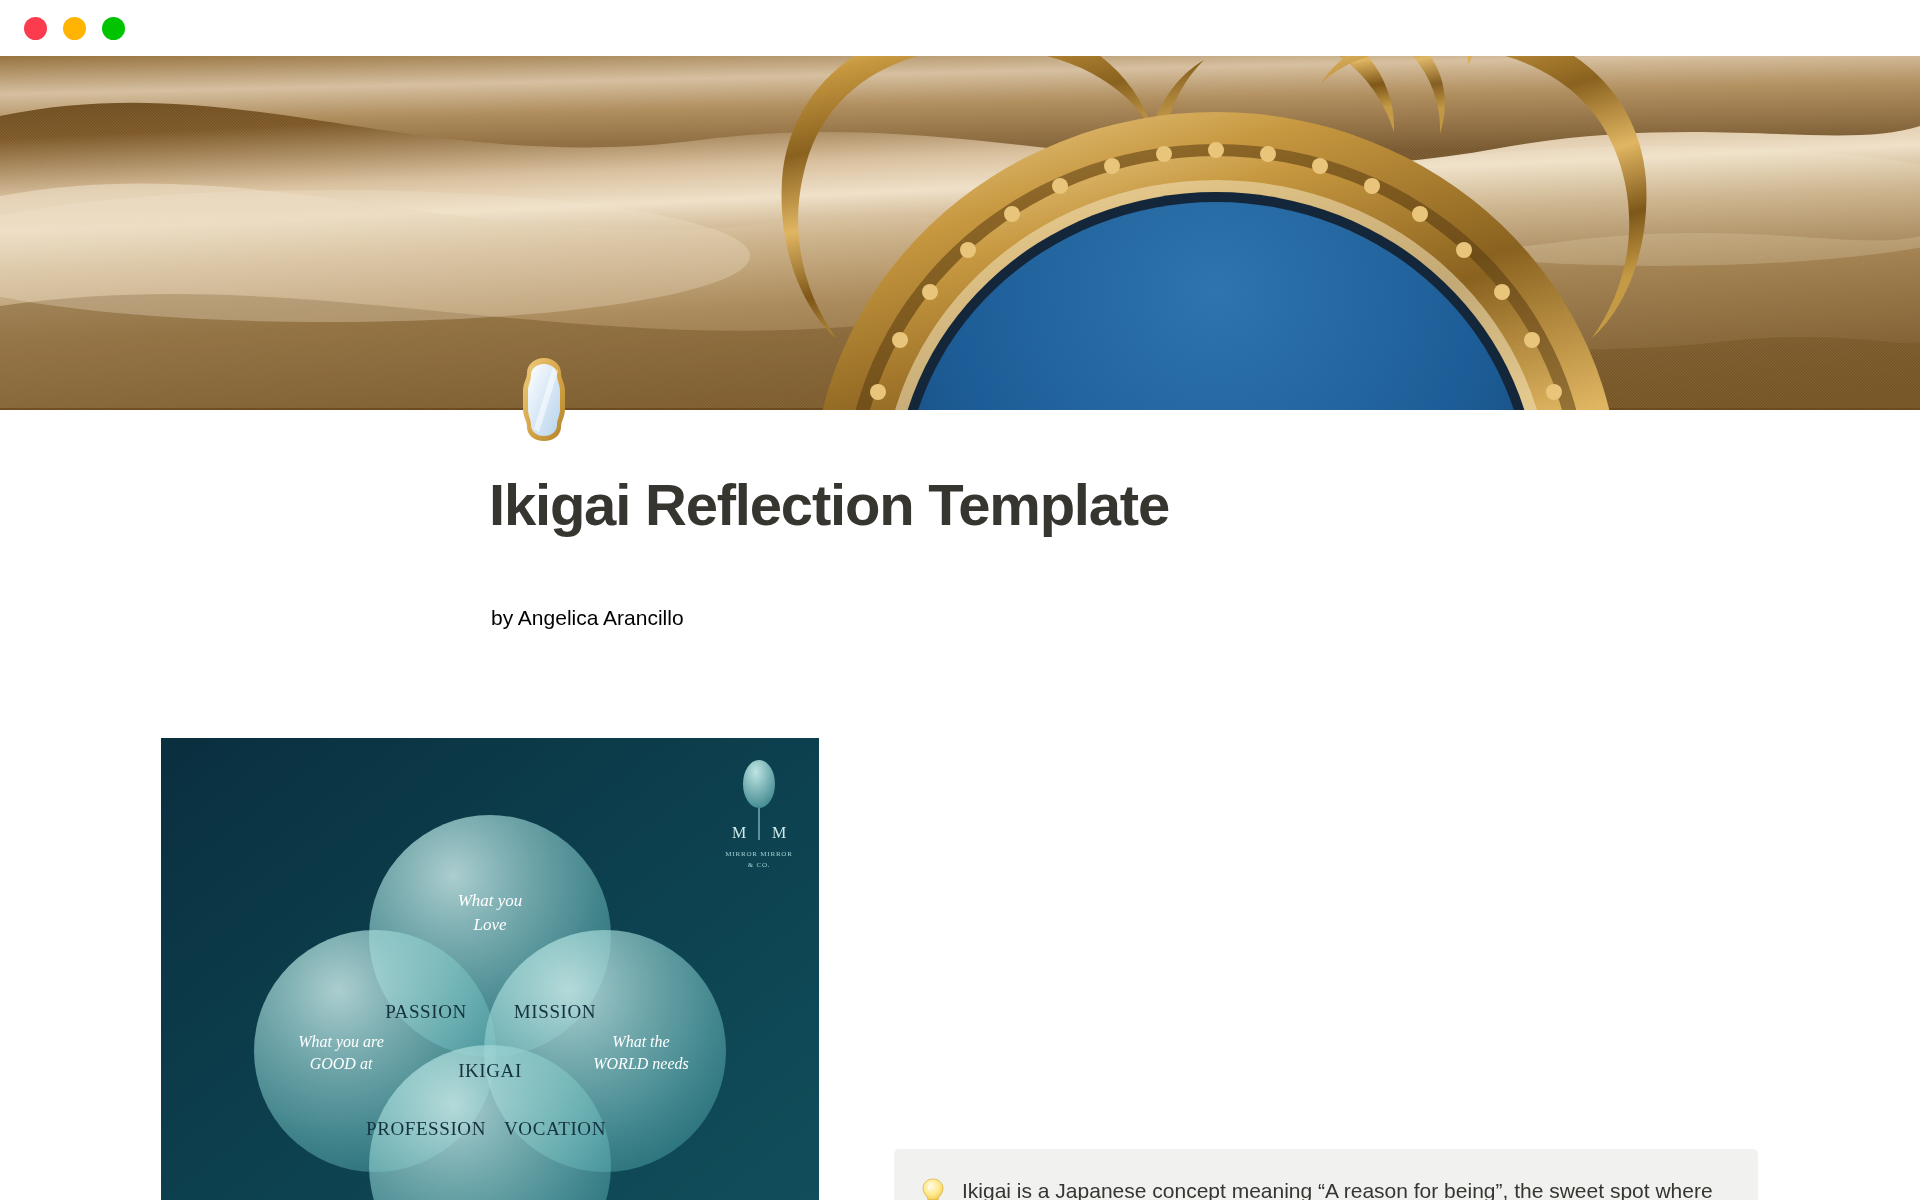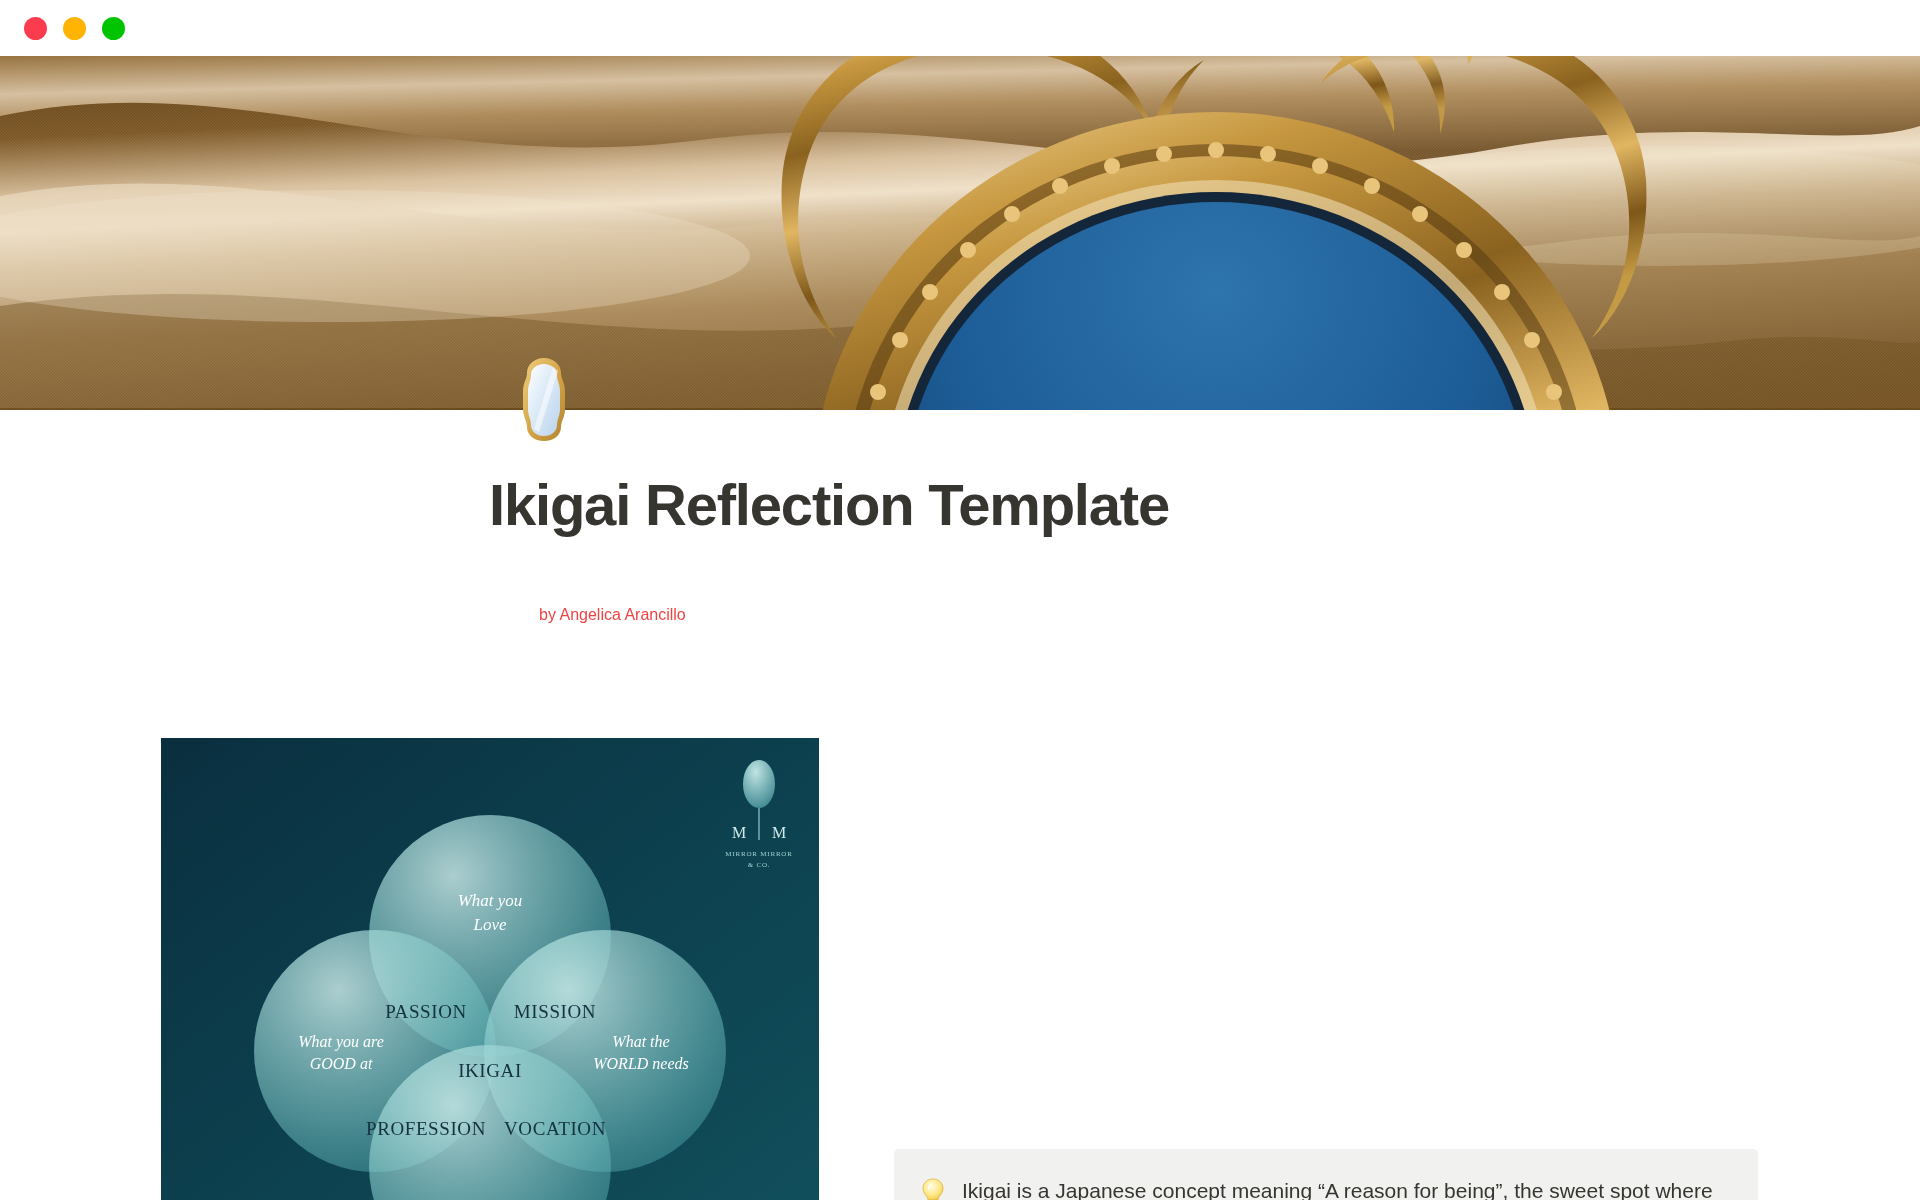--- a/index.html
+++ b/index.html
@@ -80,24 +80,23 @@
     font-size: 21px;
     font-style: italic;
     color: #37352f;
     white-space: nowrap;
   }
 
   #page-author {
     position: absolute;
     left: 491px;
     top: 196px;
-    font-size: 16px;
-    color: #ef4444;
+    font-size: 21px;
+    color: #000000;
     white-space: nowrap;
-    margin-left: 48px;
   }
 
   
   #ikigai-diagram {
     position: absolute;
     left: 161px;
     top: 328px;
     width: 658px;
     height: 462px;
     overflow: hidden;

